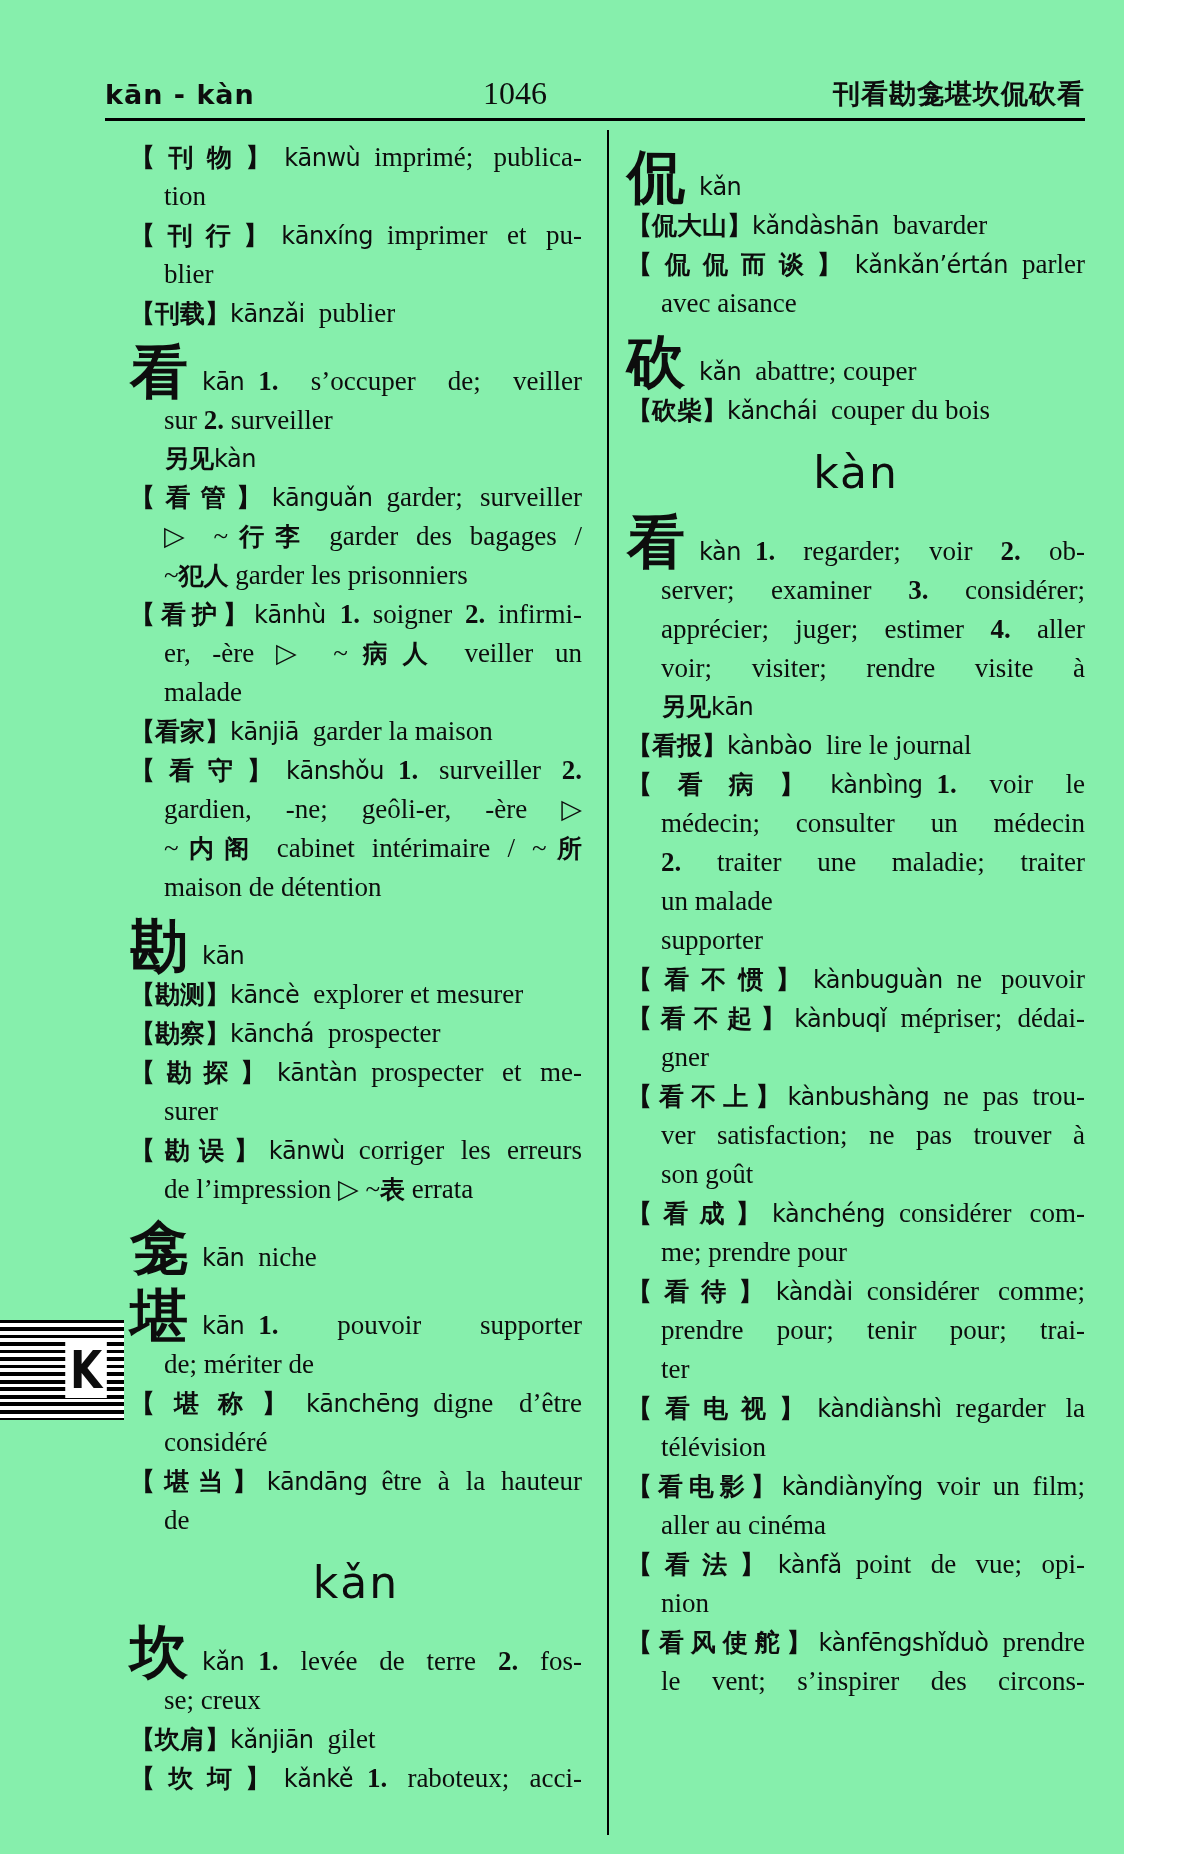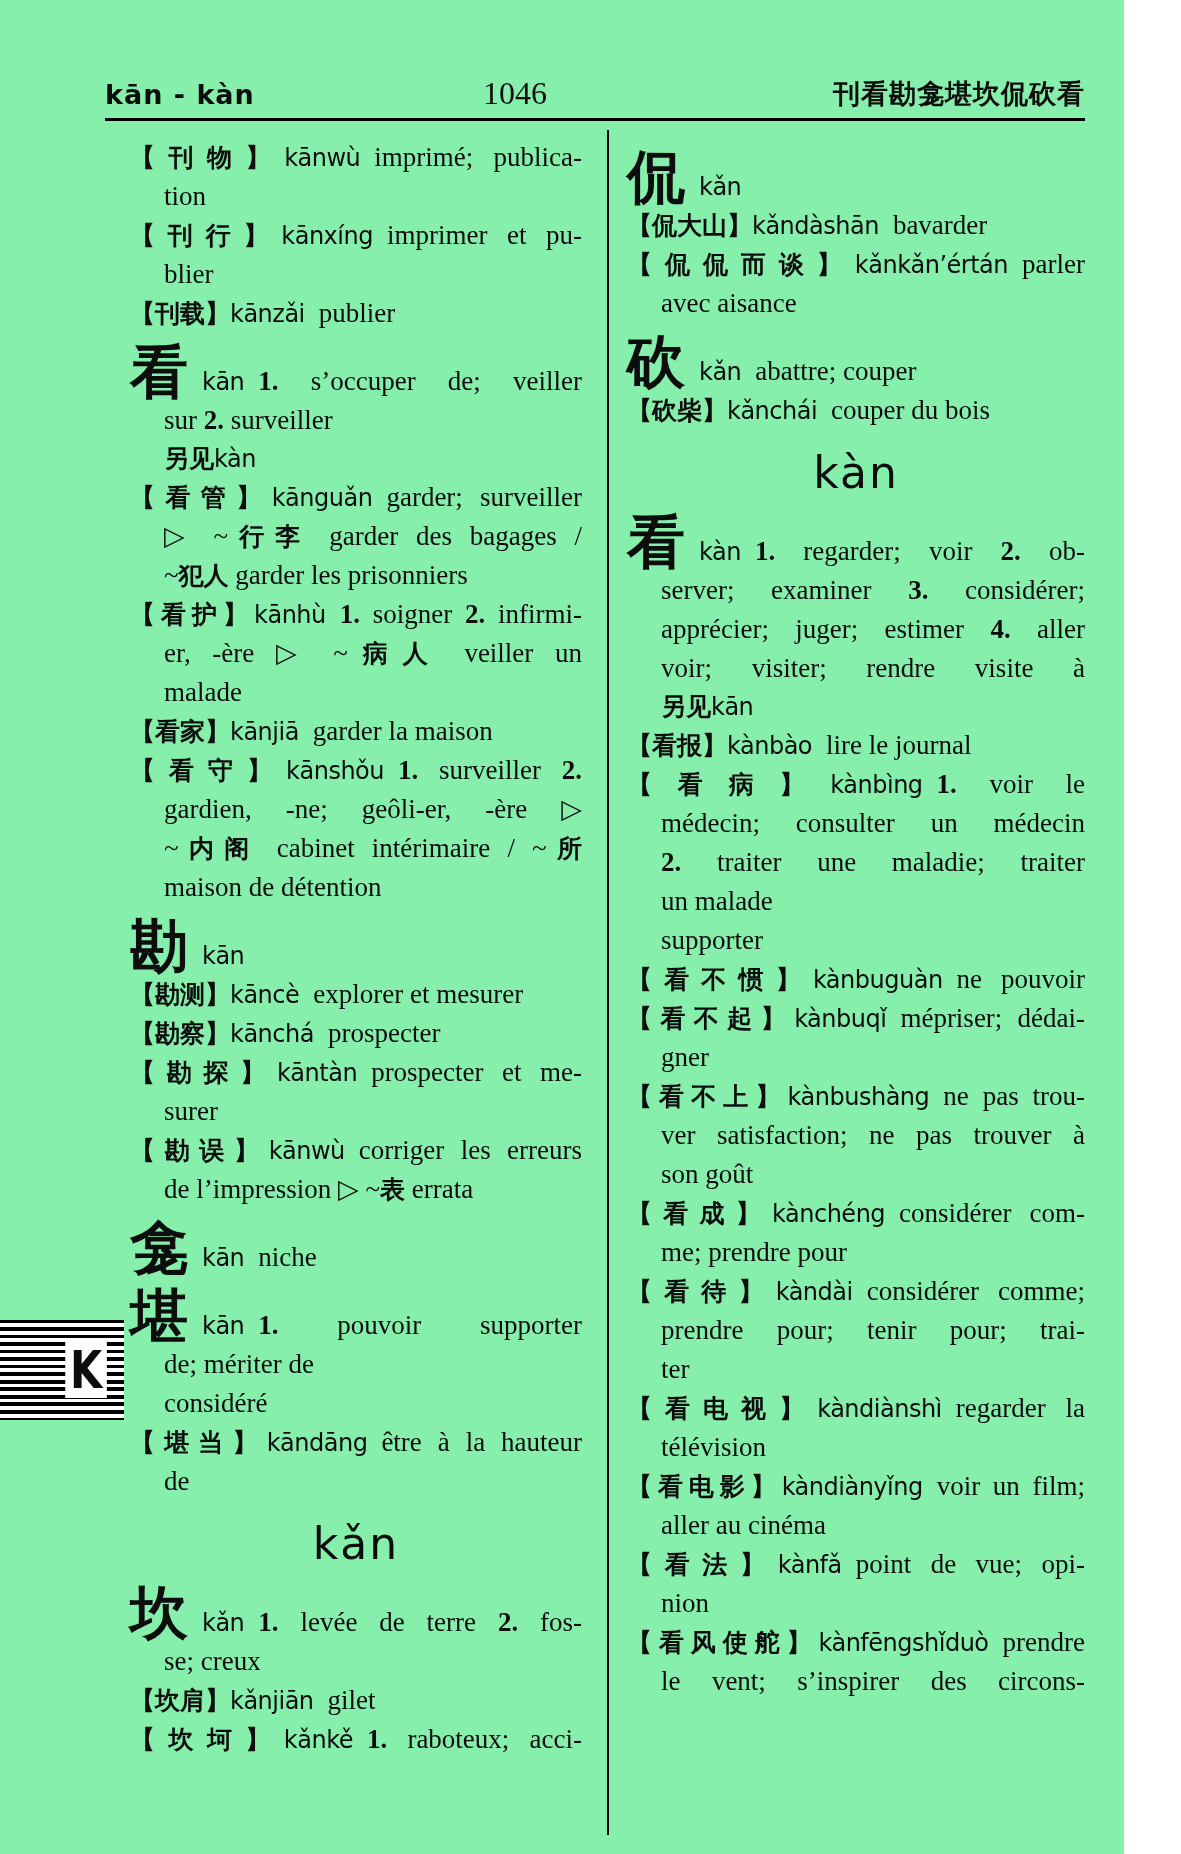--- a/index.html
+++ b/index.html
@@ -119,20 +119,21 @@
         </div>
       </div>
       <div class="entry">
         <div class="bigline">
           <span class="bigchar">堪</span>
           <div class="rest line just"><span class="seg-py">kān</span><span class="seg-b">1.</span><span class="seg-fr"> pouvoir supporter</span></div>
         </div>
         <div class="line cont"><span class="seg-fr">de; mériter de</span></div>
       </div>
       <div class="entry">
+        <div class="line just"><span class="seg-hz">【堪称】</span><span class="seg-py">kānchēng</span><span class="seg-fr">digne d’être</span></div>
         <div class="line cont"><span class="seg-fr">considéré</span></div>
       </div>
       <div class="entry">
         <div class="line just"><span class="seg-hz">【堪当】</span><span class="seg-py">kāndāng</span><span class="seg-fr">être à la hauteur</span></div>
         <div class="line cont"><span class="seg-fr">de</span></div>
       </div>
       <div class="section">kǎn</div>
       <div class="entry">
         <div class="bigline">
           <span class="bigchar">坎</span>

